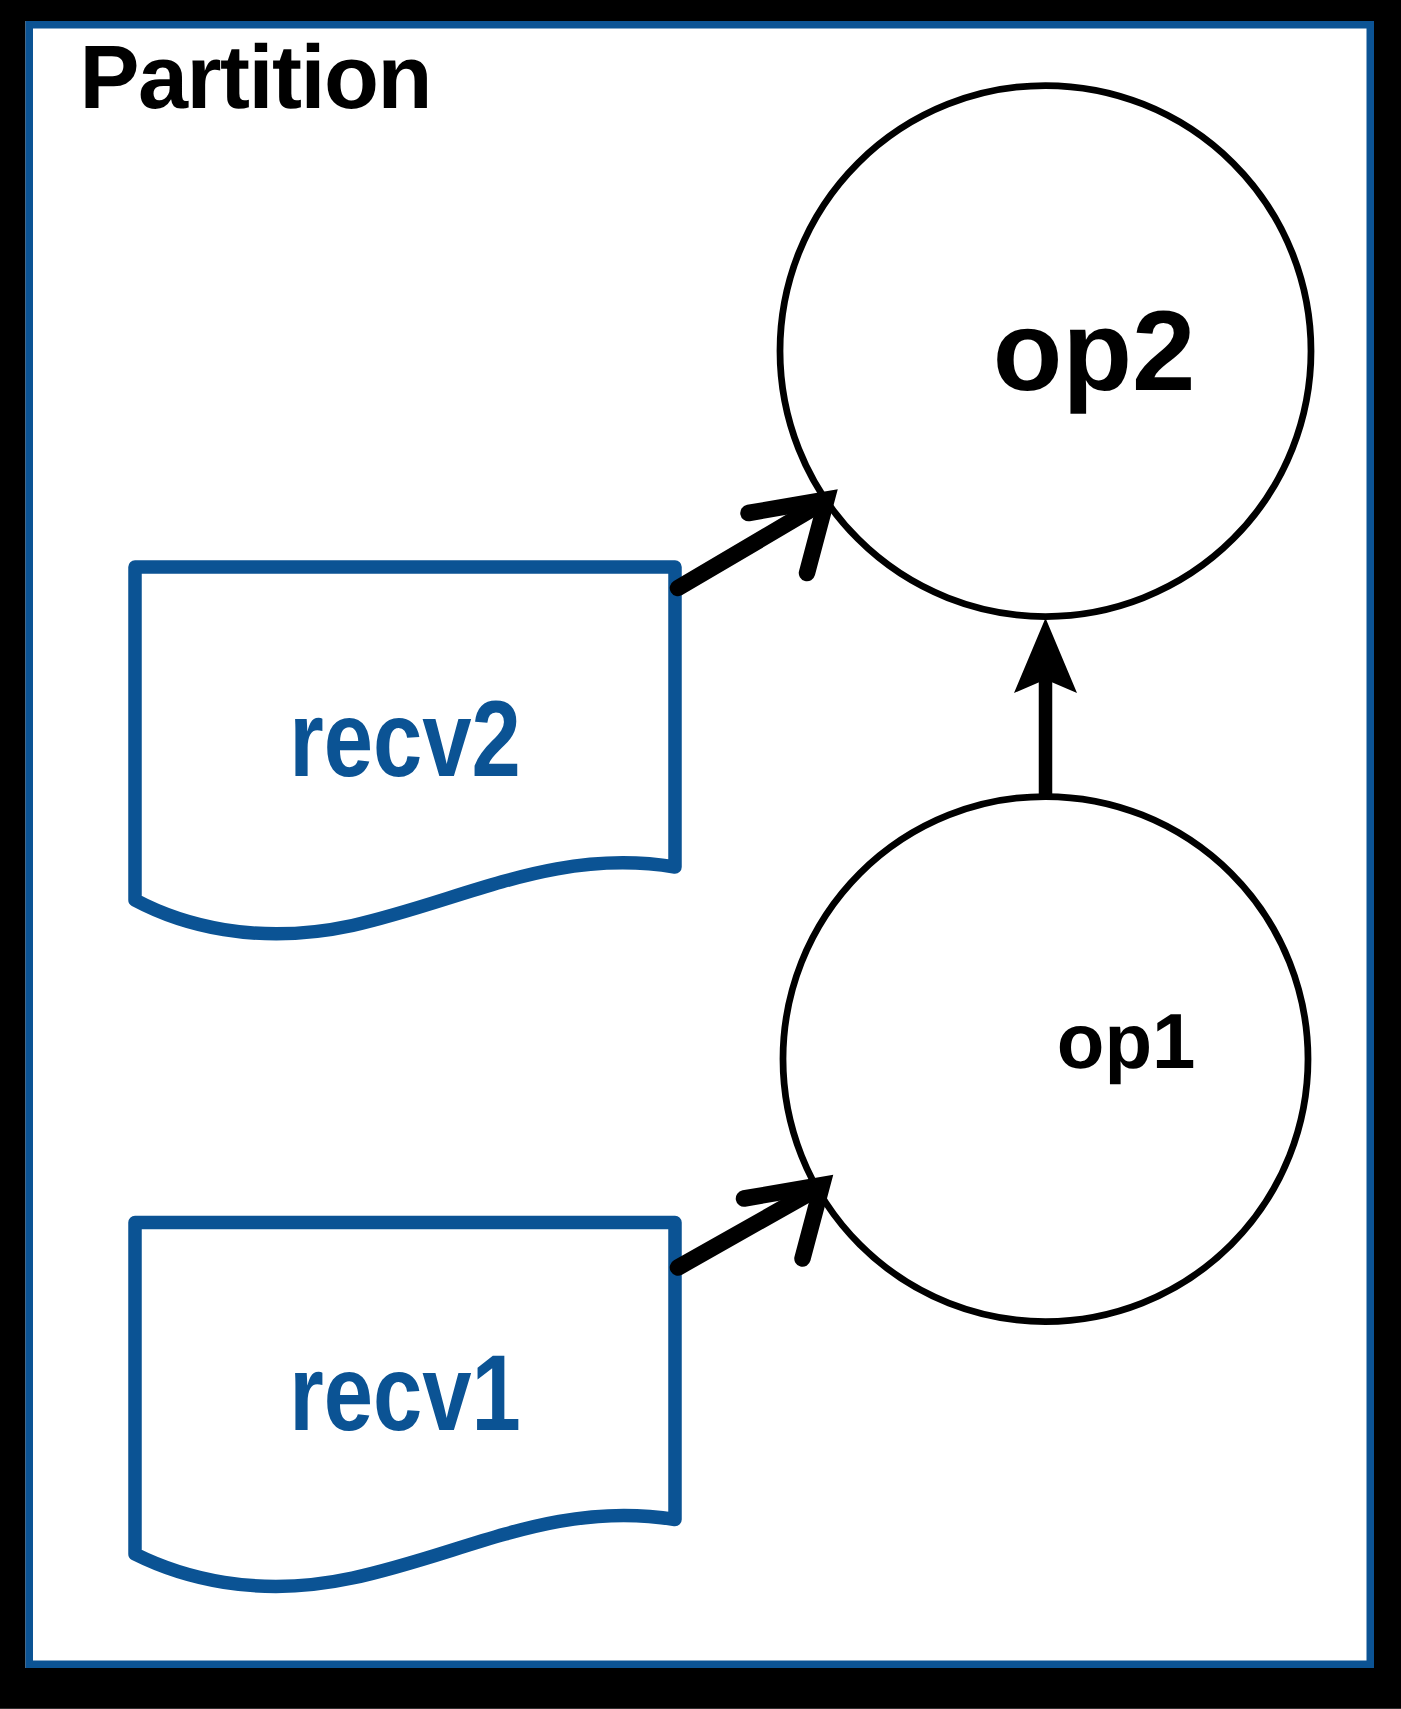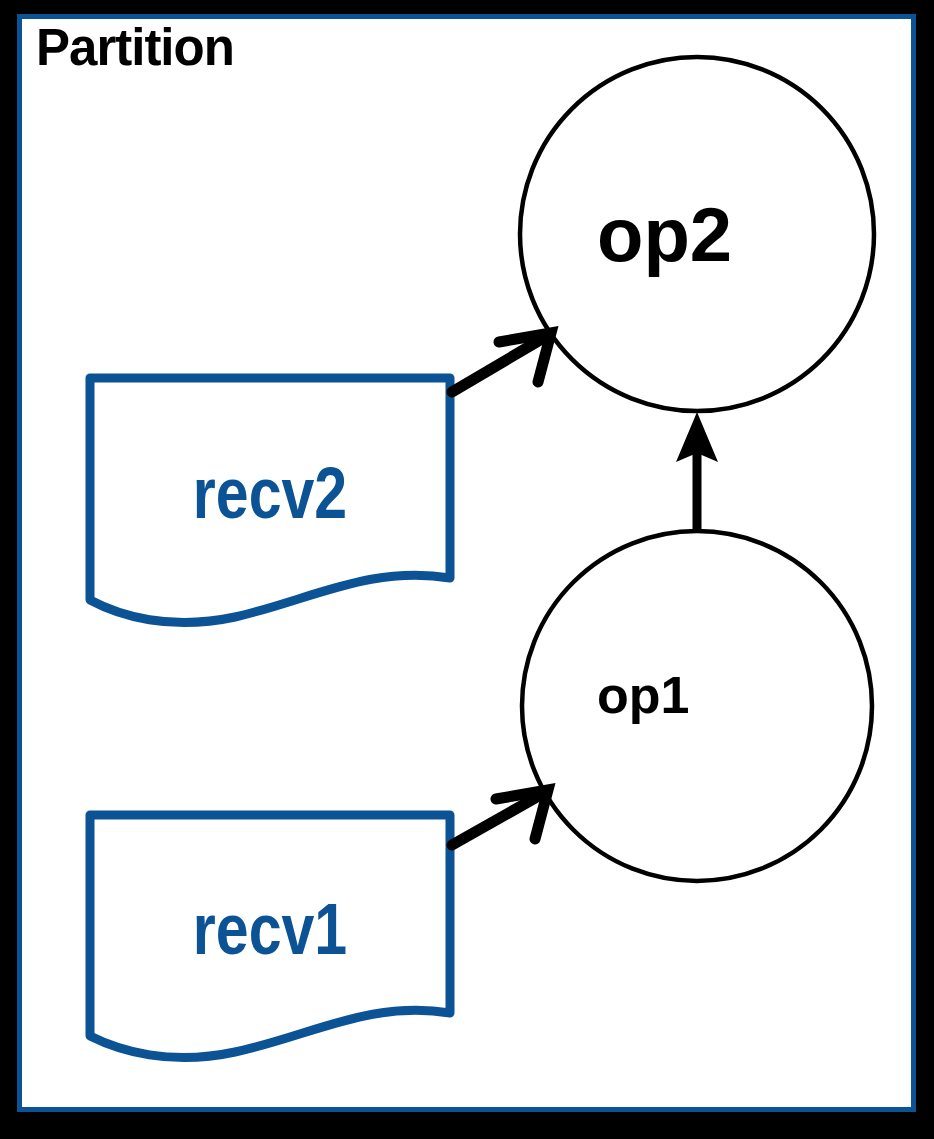--- a/index.html
+++ b/index.html
@@ -28,35 +28,35 @@
   }
   #diagram-svg {
     position: absolute;
     left: 0;
     top: 0;
     width: 934px;
     height: 1139px;
   }
   .partition-title {
     position: absolute;
-    left: 36px;
+    left: 53px;
     top: 22px;
-    font-size: 51px;
+    font-size: 60px;
     font-weight: bold;
     color: #000000;
     letter-spacing: -1px;
     line-height: 1;
     white-space: nowrap;
   }
   .node-label {
     position: absolute;
     font-weight: bold;
     color: #000000;
     white-space: nowrap;
-    text-align: left;
+    text-align: right;
   }
   .doc-label {
     position: absolute;
     font-weight: bold;
     color: #0b5394;
     white-space: nowrap;
     text-align: center;
     font-family: "Liberation Sans Narrow", "Liberation Sans", "DejaVu Sans Condensed", sans-serif;
     transform: scaleX(0.82);
     transform-origin: center center;

